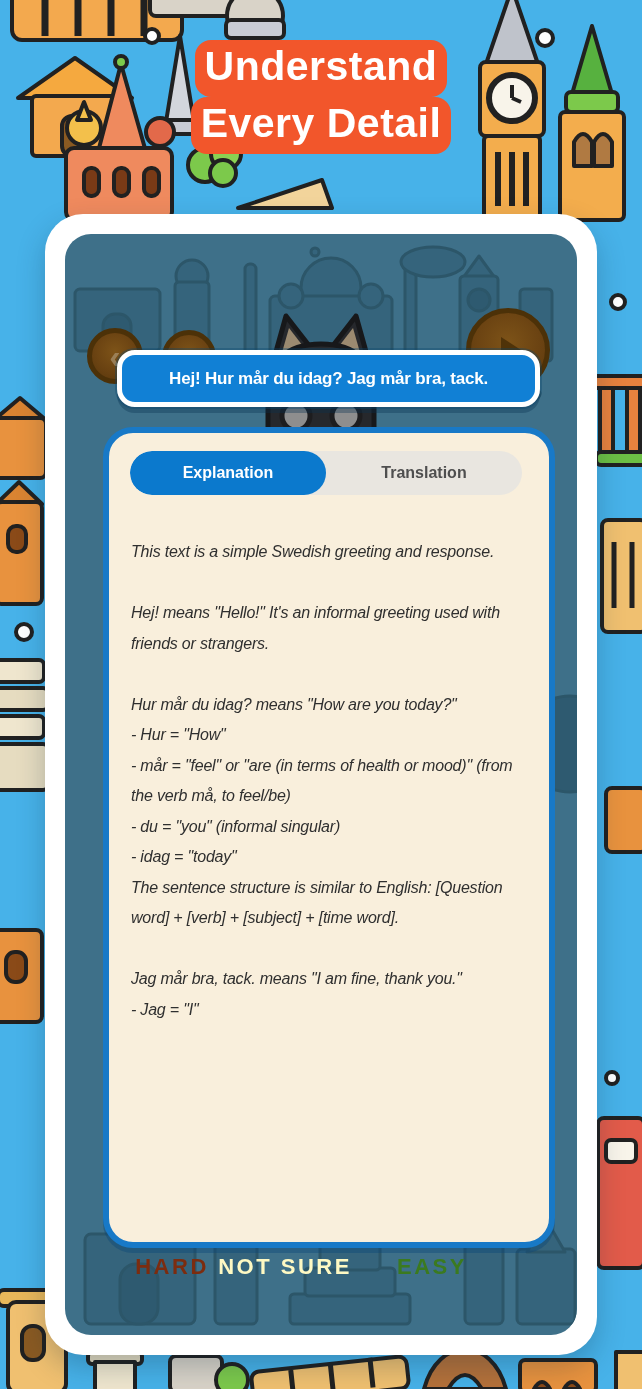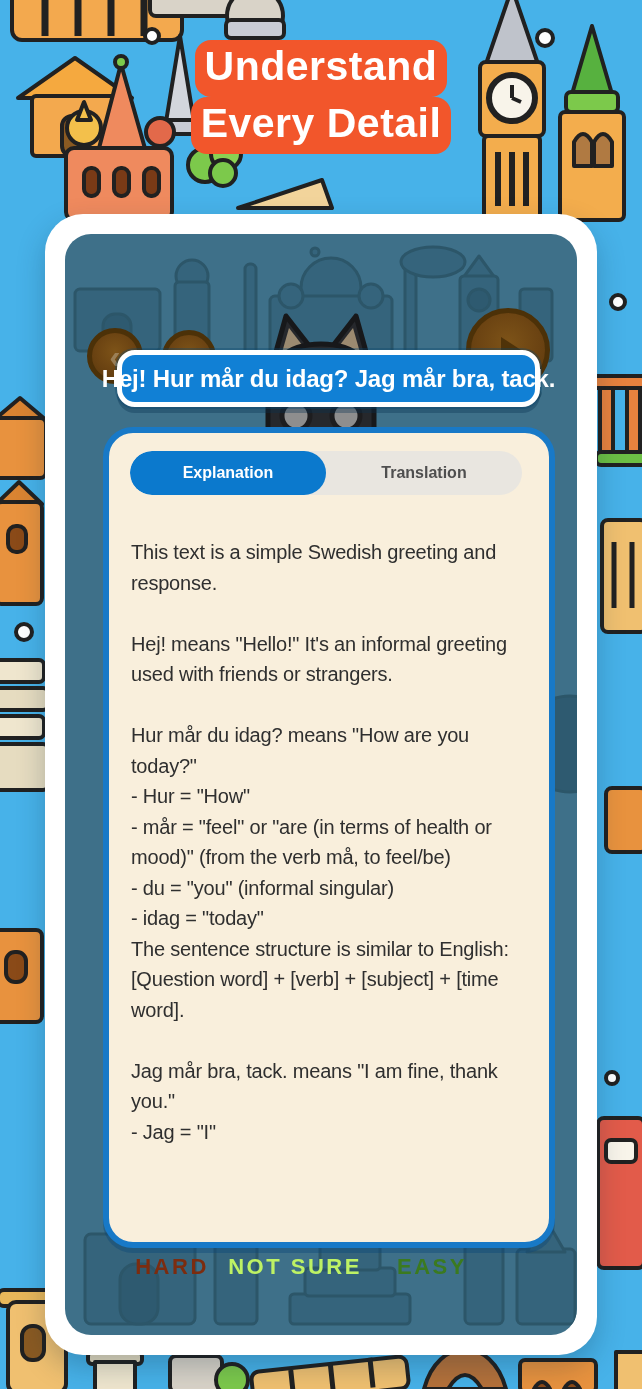--- a/index.html
+++ b/index.html
@@ -30,41 +30,41 @@
   .coin-glyph-back::before { content:"‹"; color:#b8a88c; font-size:34px; font-weight:700; line-height:1; opacity:.55; }
   .coin-glyph-next { width:0; height:0; border-top:13px solid transparent; border-bottom:13px solid transparent;
     border-left:20px solid #452c06; margin-left:6px; opacity:.8; }
 
   .dog { position:absolute; left:199px; top:78px; width:114px; height:122px; z-index:1; }
 
   
   .rating { position:absolute; top:1020px; transform:translateX(-50%); font-size:22px; font-weight:800;
     letter-spacing:2.5px; z-index:1; white-space:nowrap; }
   .rating-hard { left:107px; color:#7c2c0f; }
-  .rating-notsure { left:230px; color:#bef264; }
+  .rating-notsure { left:220px; color:#fef9c3; }
   .rating-easy { left:367px; color:#3b7a1f; }
 
   
   .sentence-pill { position:absolute; left:52px; top:116px; width:423px; height:57px; z-index:3;
     background:#1180D5; border:5px solid #ffffff; border-radius:18px;
     box-shadow:0 0 0 2px rgba(10,70,110,.35), 0 6px 0 rgba(10,50,80,.35);
     display:flex; align-items:center; justify-content:center; }
-  .sentence-pill span { color:#ffffff; font-size:24px; font-weight:600; letter-spacing:-.2px; white-space:nowrap; }
+  .sentence-pill span { color:#ffffff; font-size:17px; font-weight:600; letter-spacing:-.2px; white-space:nowrap; }
 
   
   .panel { position:absolute; left:38px; top:193px; width:452px; height:821px; z-index:4;
     background:#F9EFDC; border:6px solid #1879C7; border-radius:30px;
     box-shadow:0 5px 0 rgba(9,70,120,.4); }
   .tabs { position:absolute; left:21px; top:18px; width:392px; height:44px; background:#E9E6E0;
     border-radius:22px; display:flex; overflow:hidden; }
   .tab { flex:1; border:none; background:transparent; font-family:inherit; font-size:16px; font-weight:600;
     color:#4f4f4f; border-radius:22px; cursor:pointer; }
   .tab.active { background:#0B79CD; color:#ffffff; font-weight:700; }
   .panel-text { position:absolute; left:22px; top:104px; width:398px; height:615px; overflow:hidden;
-    font-size:20px; line-height:30.5px; letter-spacing:-.2px; color:#2f2f2f; white-space:pre-line; }
+    font-size:16px; line-height:30.5px; letter-spacing:-.2px; color:#2f2f2f; white-space:pre-line;font-style:italic; }
   .close-btn { position:absolute; left:23px; top:729px; width:391px; height:65px; background:#0E7DD2;
     border:none; border-radius:20px; color:#ffffff; font-family:inherit; font-size:24px; font-weight:700;
     box-shadow:0 3px 0 rgba(9,70,120,.35); cursor:pointer; }
 </style>
 </head>
 <body>
 
 <div class="screen">
 
   <svg class="bg" width="642" height="1389" viewBox="0 0 642 1389">

